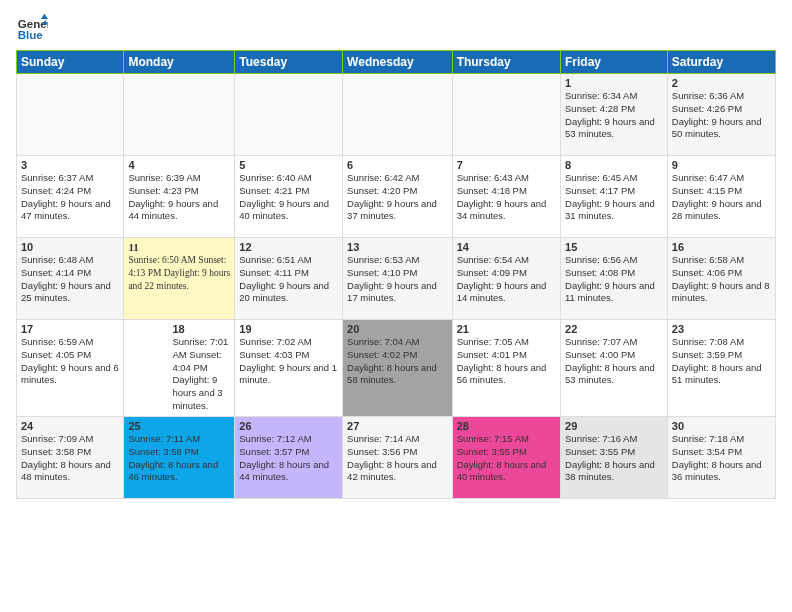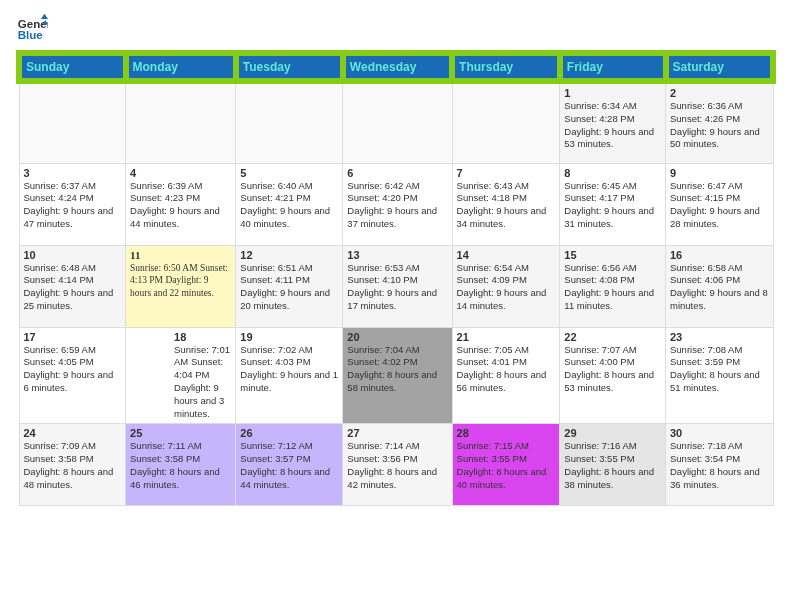--- a/index.html
+++ b/index.html
@@ -41,26 +41,26 @@
     .location {
       font-size: 14px;
       color: #555;
     }
     .calendar {
       width: 100%;
       border-collapse: collapse;
     }
     .calendar th {
       background: #1a6bb5;
-      color: #5eead4;
+      color: #ffffff;
       font-size: 12px;
       font-weight: bold;
       padding: 4px 4px;
       text-align: left;
-      border: 6px solid #84cc16;
+      border: 1px solid #84cc16;
     }
     .calendar td {
       vertical-align: top;
       border: 1px solid #ddd;
       padding: 3px 4px;
       width: 113px;
       height: 82px;
       font-size: 10px;
       color: #333;
       background: #fff;
@@ -294,42 +294,42 @@
           </td>
         </tr>
         <tr>
           <td style="background: rgb(245, 245, 245);">
             <span class="day-number">24</span>
             <div class="day-info">Sunrise: 7:09 AM
 Sunset: 3:58 PM
 Daylight: 8 hours
 and 48 minutes.</div>
           </td>
-          <td style="background: #c4b5fd;">
+          <td style="background: #0ea5e9;">
             <span class="day-number">25</span>
             <div class="day-info">Sunrise: 7:11 AM
 Sunset: 3:58 PM
 Daylight: 8 hours
 and 46 minutes.</div>
           </td>
           <td style="background: #c4b5fd;">
             <span class="day-number">26</span>
             <div class="day-info">Sunrise: 7:12 AM
 Sunset: 3:57 PM
 Daylight: 8 hours
 and 44 minutes.</div>
           </td>
           <td style="background: rgb(245, 245, 245); margin-left: 41px;">
             <span class="day-number">27</span>
             <div class="day-info">Sunrise: 7:14 AM
 Sunset: 3:56 PM
 Daylight: 8 hours
 and 42 minutes.</div>
           </td>
-          <td style="background: #d946ef; margin-left: 48px;">
+          <td style="background: #ec4899; margin-left: 48px;">
             <span class="day-number">28</span>
             <div class="day-info">Sunrise: 7:15 AM
 Sunset: 3:55 PM
 Daylight: 8 hours
 and 40 minutes.</div>
           </td>
           <td style="background: #e5e5e5;">
             <span class="day-number">29</span>
             <div class="day-info">Sunrise: 7:16 AM
 Sunset: 3:55 PM

